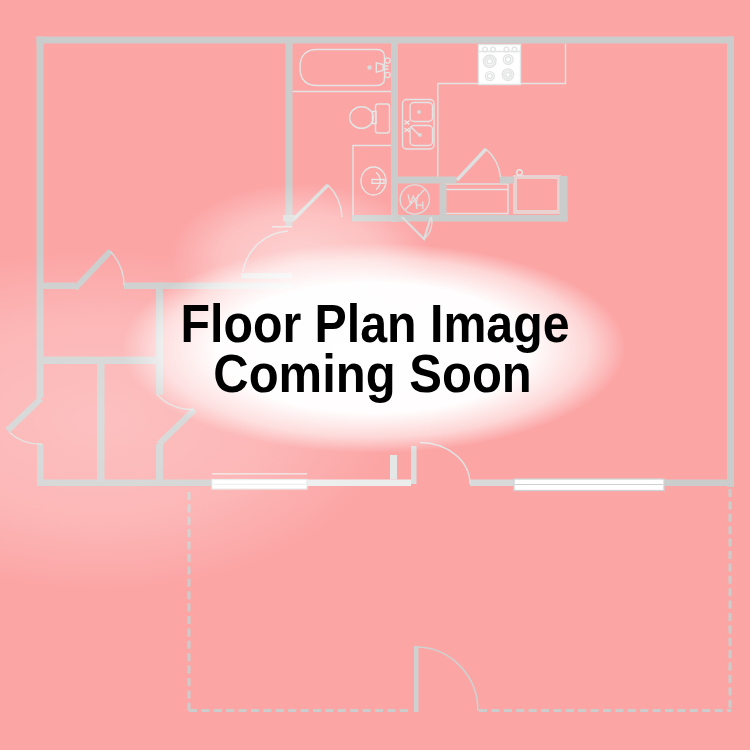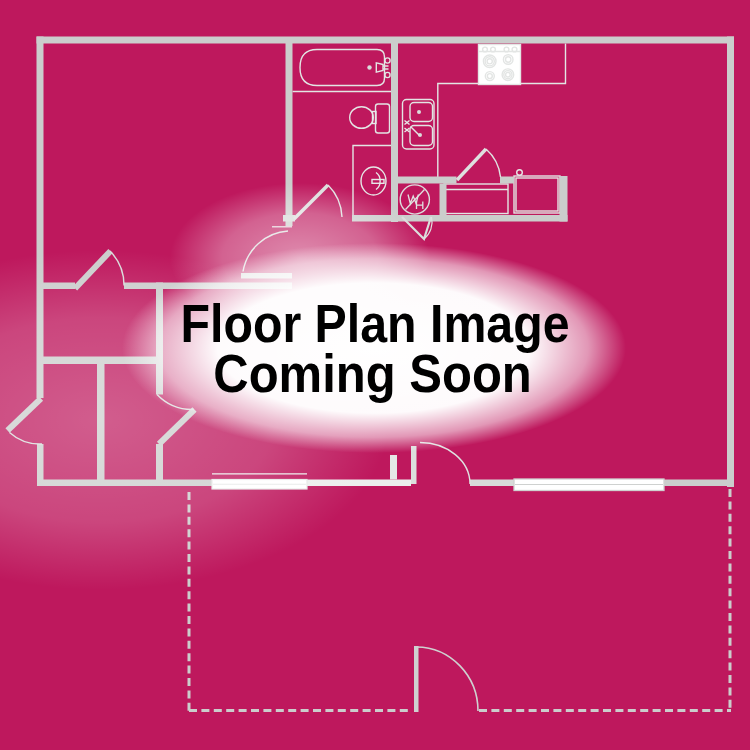--- a/index.html
+++ b/index.html
@@ -1,16 +1,16 @@
 <!DOCTYPE html>
 <html><head>
 <meta charset="utf-8">
 <style>
   html,body{margin:0;padding:0;background:#ffffff;}
-  #stage{position:relative;width:750px;height:750px;background:#be185d;overflow:hidden;}
+  #stage{position:relative;width:750px;height:750px;background:#fca5a5;overflow:hidden;}
   svg{position:absolute;left:0;top:0;}
 </style>
 </head>
 <body>
 <div id="stage">
 <svg width="750" height="750" viewBox="0 0 750 750" xmlns="http://www.w3.org/2000/svg">
 <defs>
 <radialGradient id="glow1" cx="0.5" cy="0.5" r="0.5">
   <stop offset="0%" stop-color="#ffffff" stop-opacity="1"></stop>
   <stop offset="62%" stop-color="#ffffff" stop-opacity="0.98"></stop>

